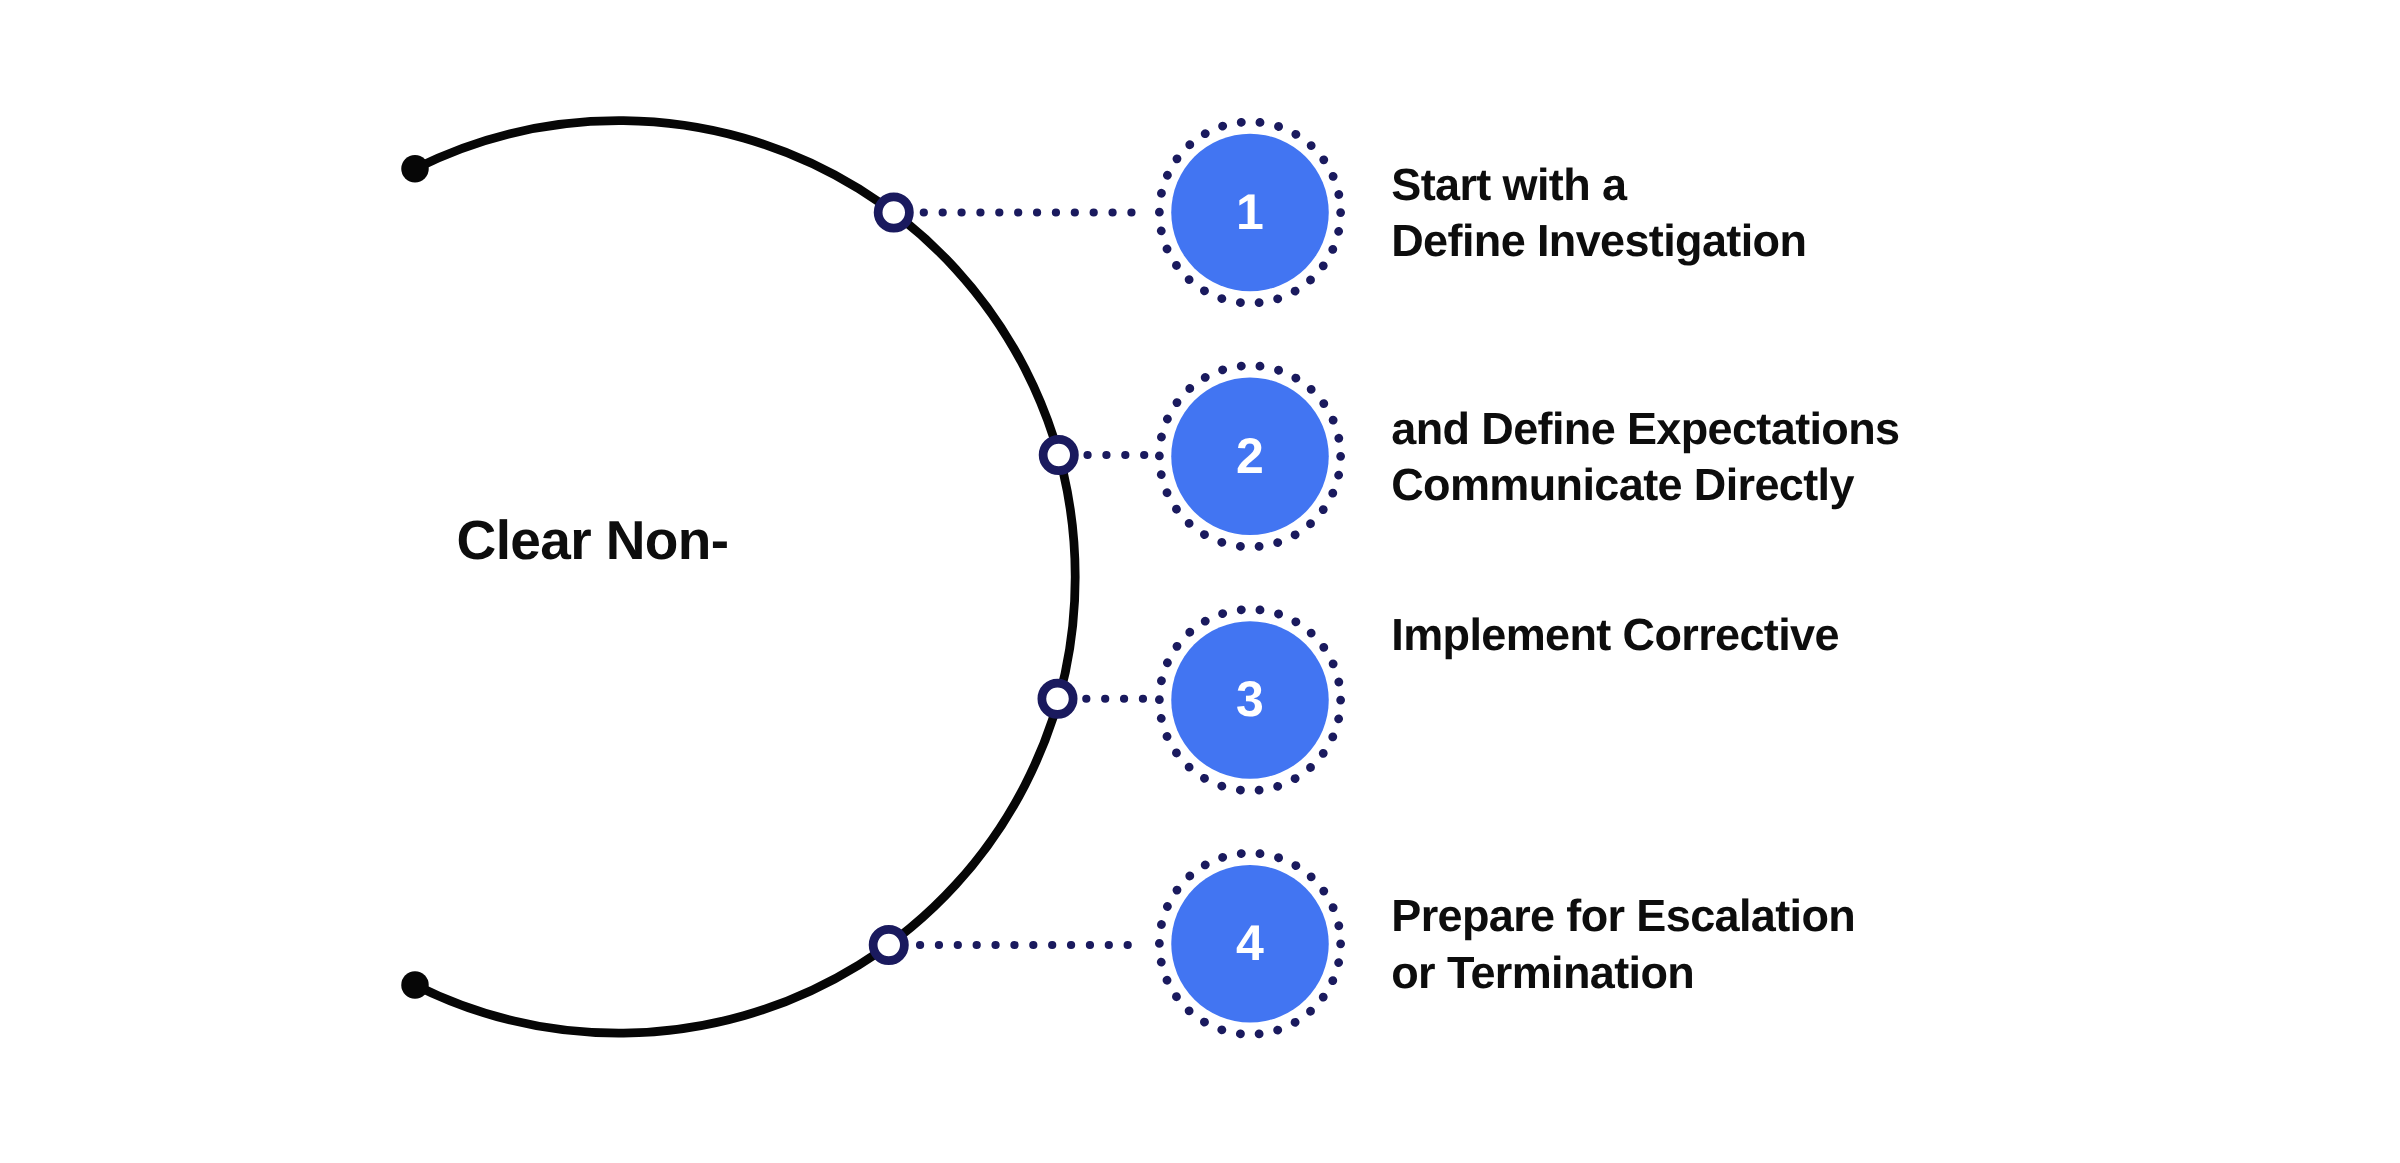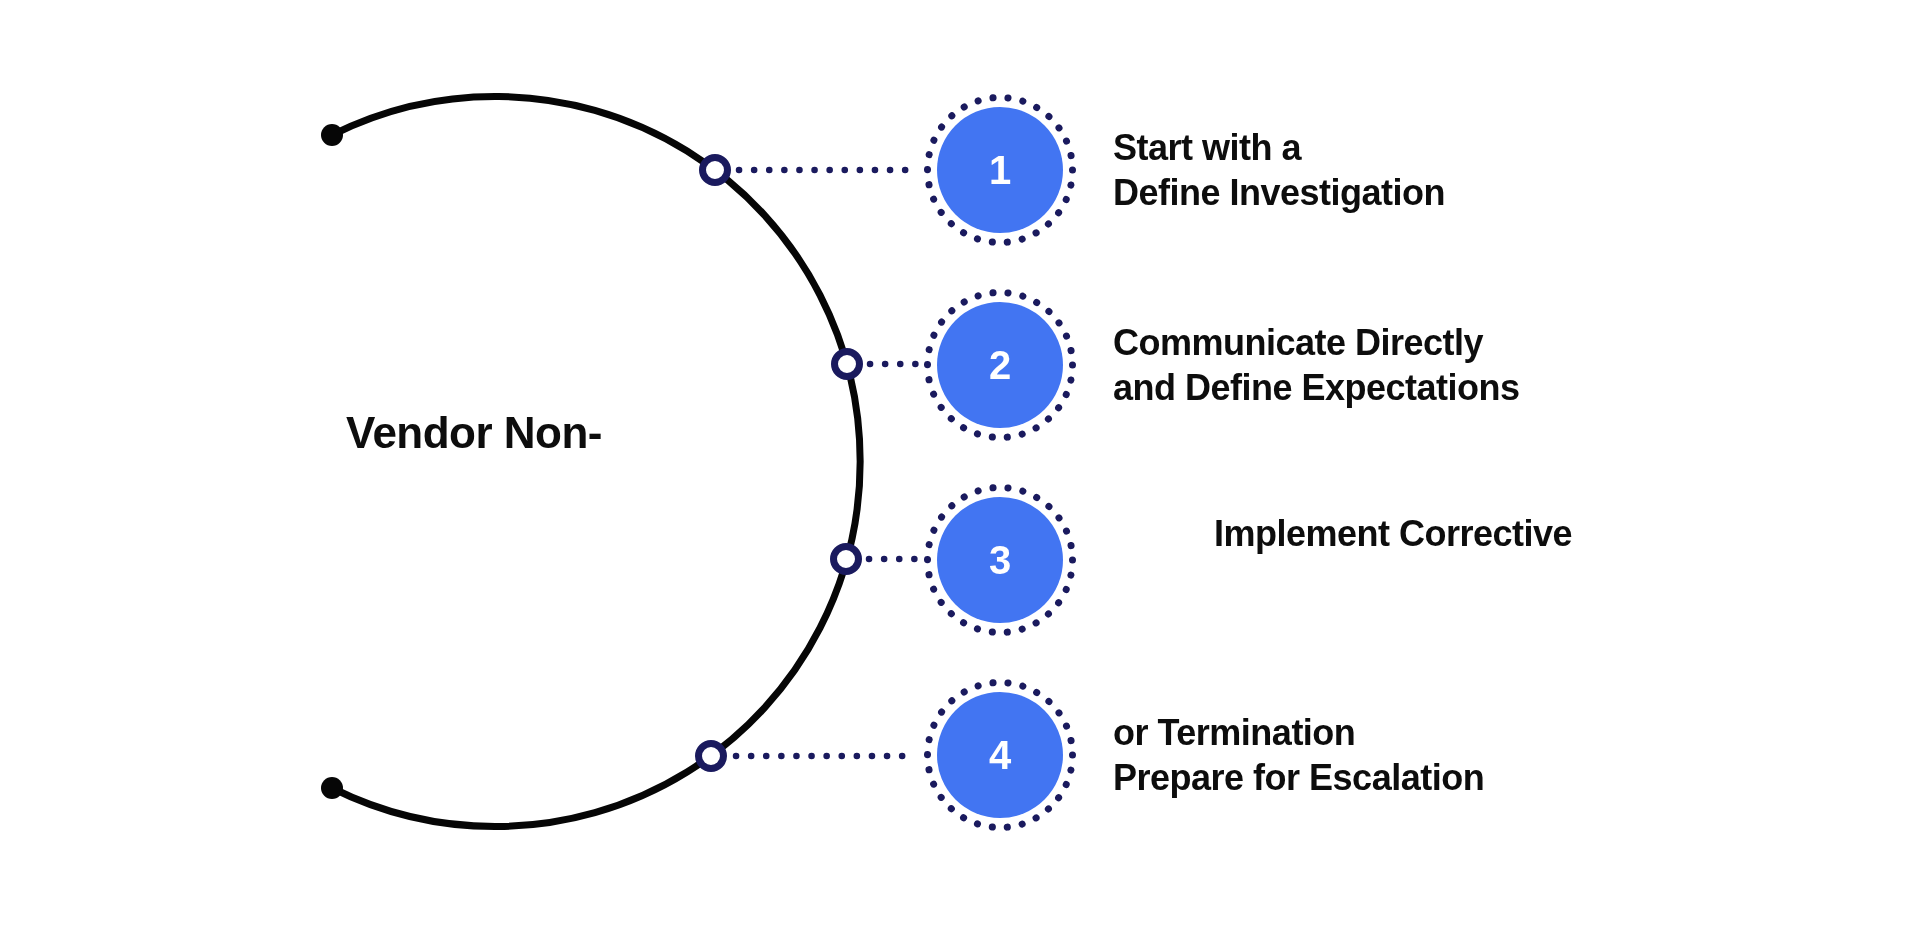--- a/index.html
+++ b/index.html
@@ -35,21 +35,21 @@
   .step-num{
     position:absolute;left:937px;width:126px;
     text-align:center;color:#fff;font-weight:700;font-size:40px;line-height:40px;
   }
   .step-label{
     position:absolute;left:1113px;width:560px;
     font-weight:700;font-size:36px;line-height:45px;
     letter-spacing:-0.5px;color:var(--ink);
   }
   .num-1{top:150px;} .num-2{top:345px;} .num-3{top:540px;} .num-4{top:735px;}
-  .lbl-1{top:125px;} .lbl-2{top:320px;} .lbl-3{top:511px;text-align:center;} .lbl-4{top:710px;}
+  .lbl-1{top:125px;} .lbl-2{top:320px;} .lbl-3{top:485px;} .lbl-4{top:710px;}
 </style>
 </head>
 <body>
 
 <div class="canvas">
 
   <svg class="diagram" viewBox="0 0 1920 930" aria-hidden="true">
 
     <path class="arc-path" d="M 332 135 A 365 365 0 1 1 332 788"></path>
     <circle class="end-dot" cx="332" cy="135" r="11"></circle>
@@ -78,37 +78,37 @@
 
     <g>
       <line class="connector" x1="736" y1="756" x2="916" y2="756"></line>
       <circle class="marker" cx="711" cy="756" r="12.5"></circle>
       <circle class="dotring" cx="1000" cy="755" r="72.5"></circle>
       <circle class="node" cx="1000" cy="755" r="63"></circle>
     </g>
   </svg>
 
   <div class="title">
-    <div>Vendor Non-</div>
+    <div>Clear Non-</div>
   </div>
 
   <div class="step-num num-1">1</div>
   <div class="step-num num-2">2</div>
   <div class="step-num num-3">3</div>
   <div class="step-num num-4">4</div>
 
   <div class="step-label lbl-1">
     <div>Start with a</div>
     <div>Define Investigation</div>
   </div>
   <div class="step-label lbl-2">
+    <div>and Define Expectations</div>
     <div>Communicate Directly</div>
-    <div>and Define Expectations</div>
   </div>
   <div class="step-label lbl-3">
     <div>Implement Corrective</div>
   </div>
   <div class="step-label lbl-4">
+    <div>Prepare for Escalation</div>
     <div>or Termination</div>
-    <div>Prepare for Escalation</div>
   </div>
 
 </div>
 
 </body></html>

